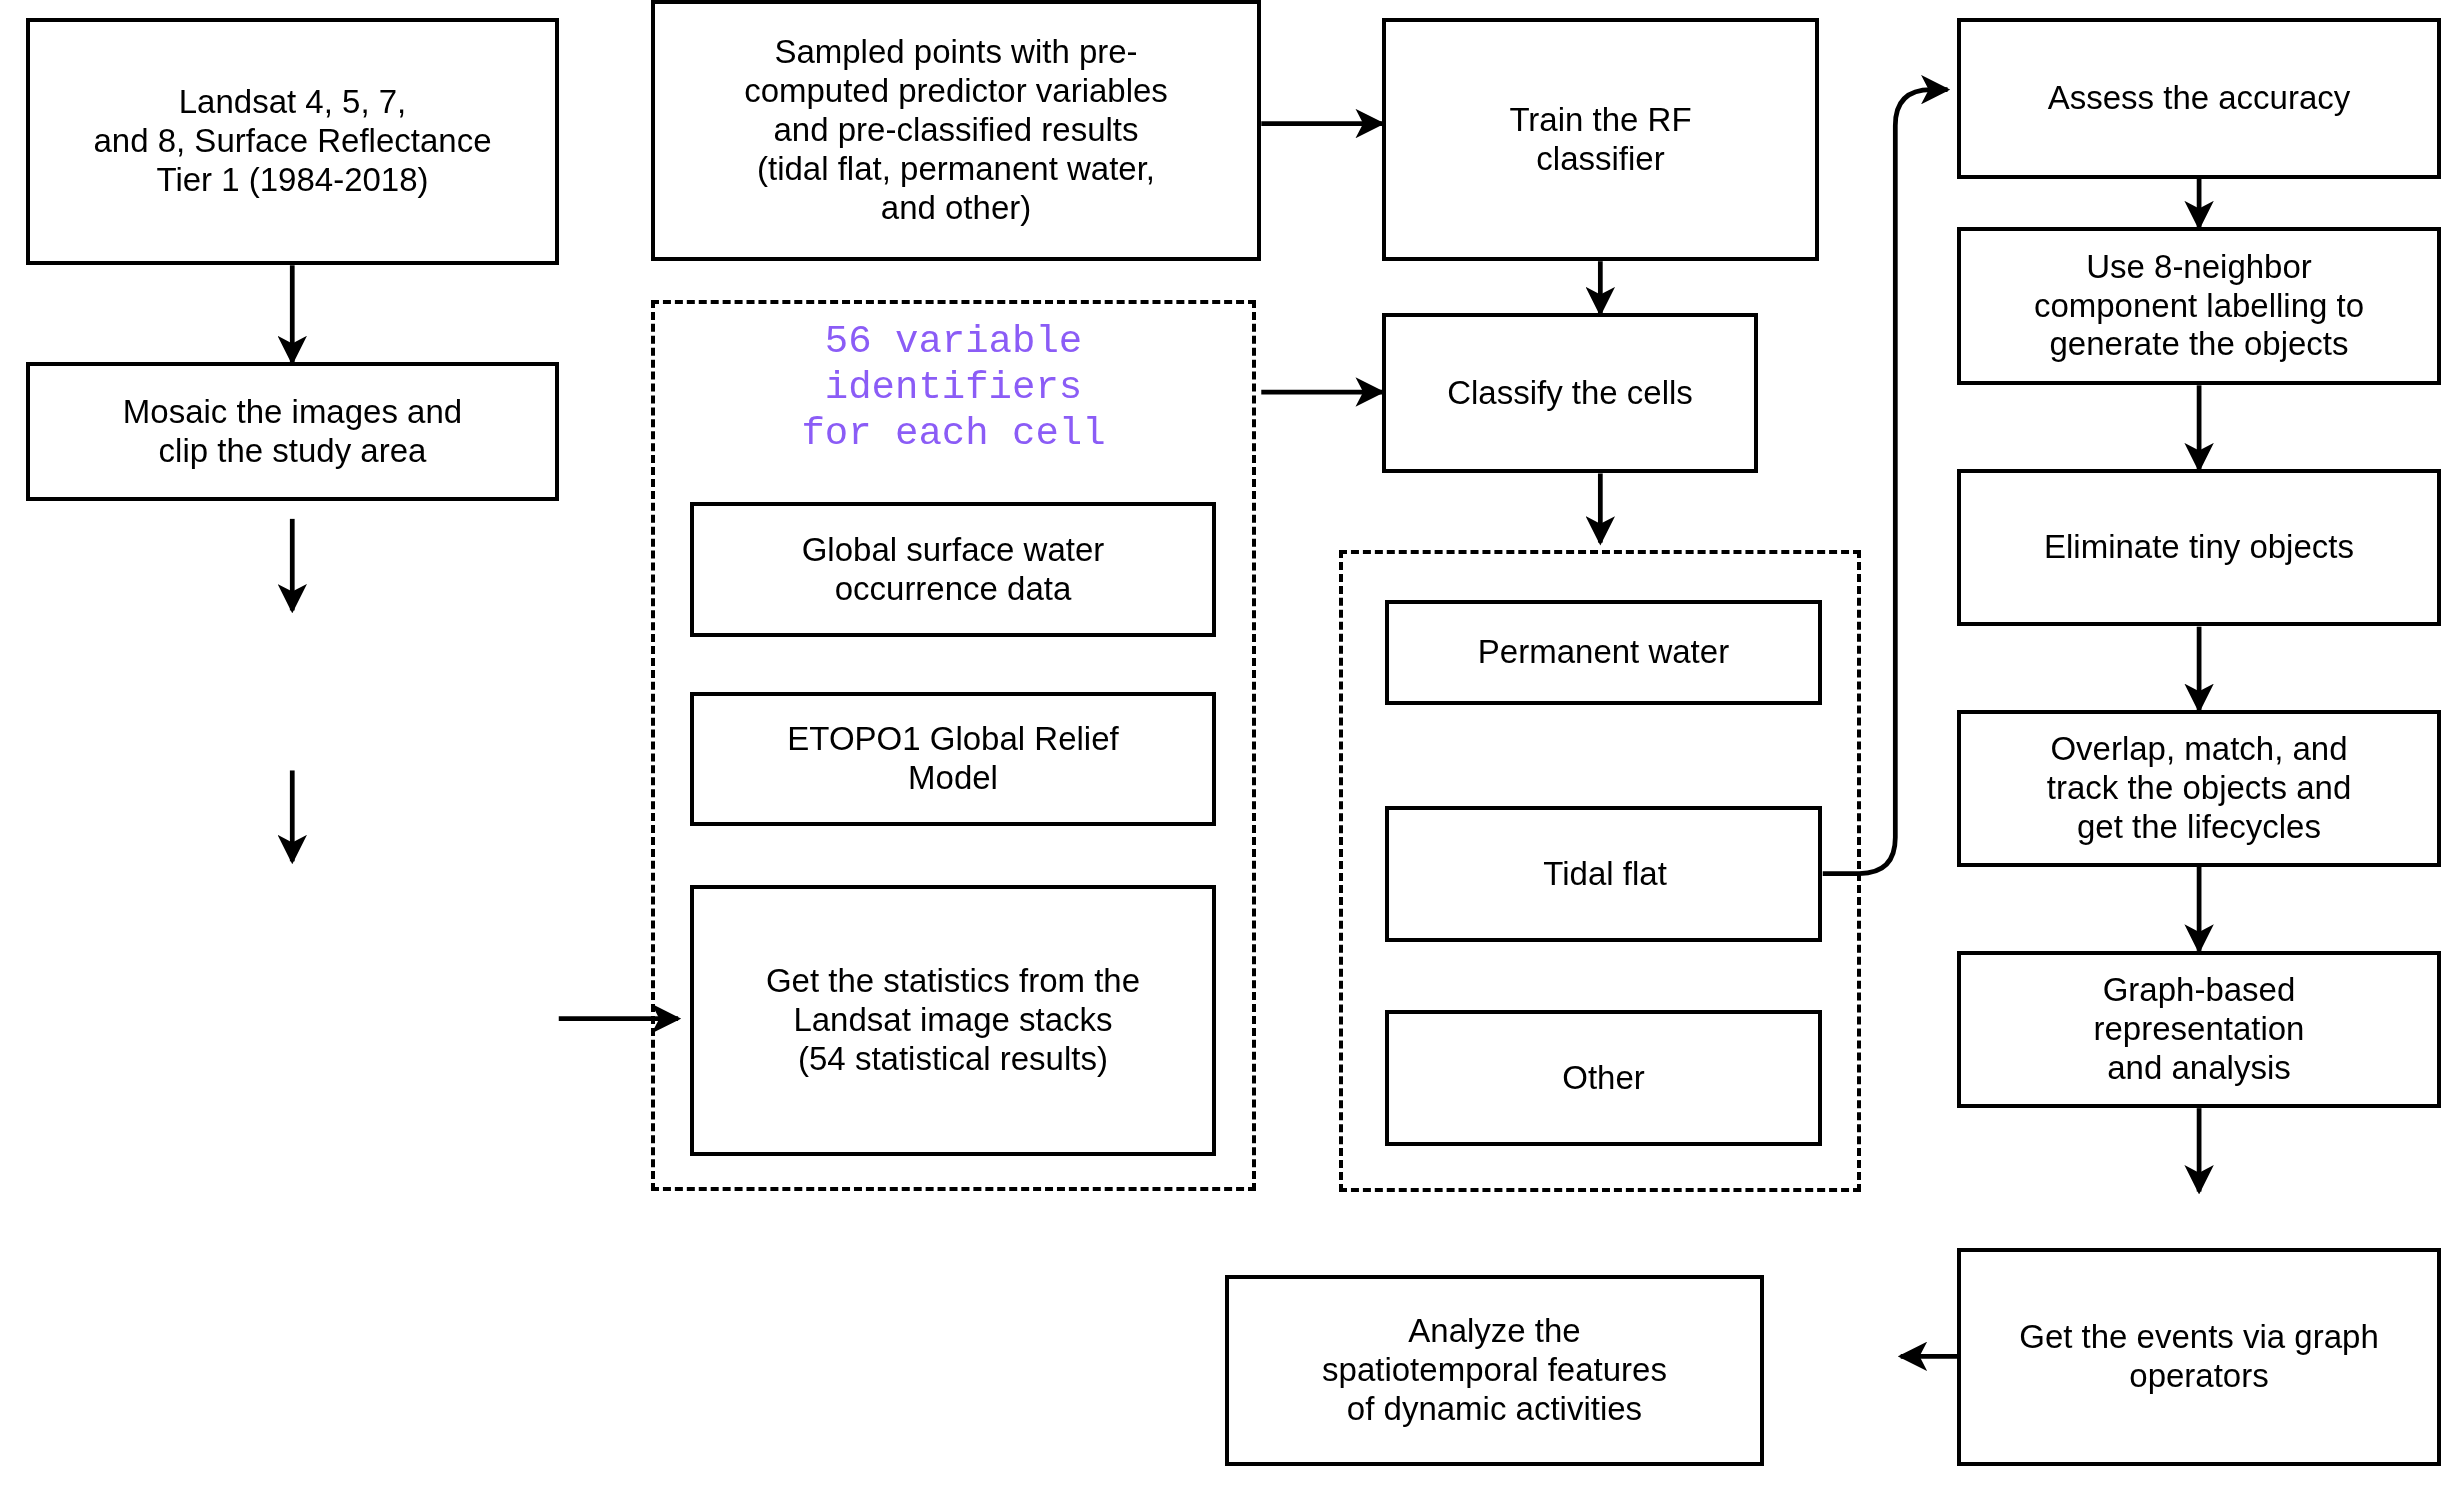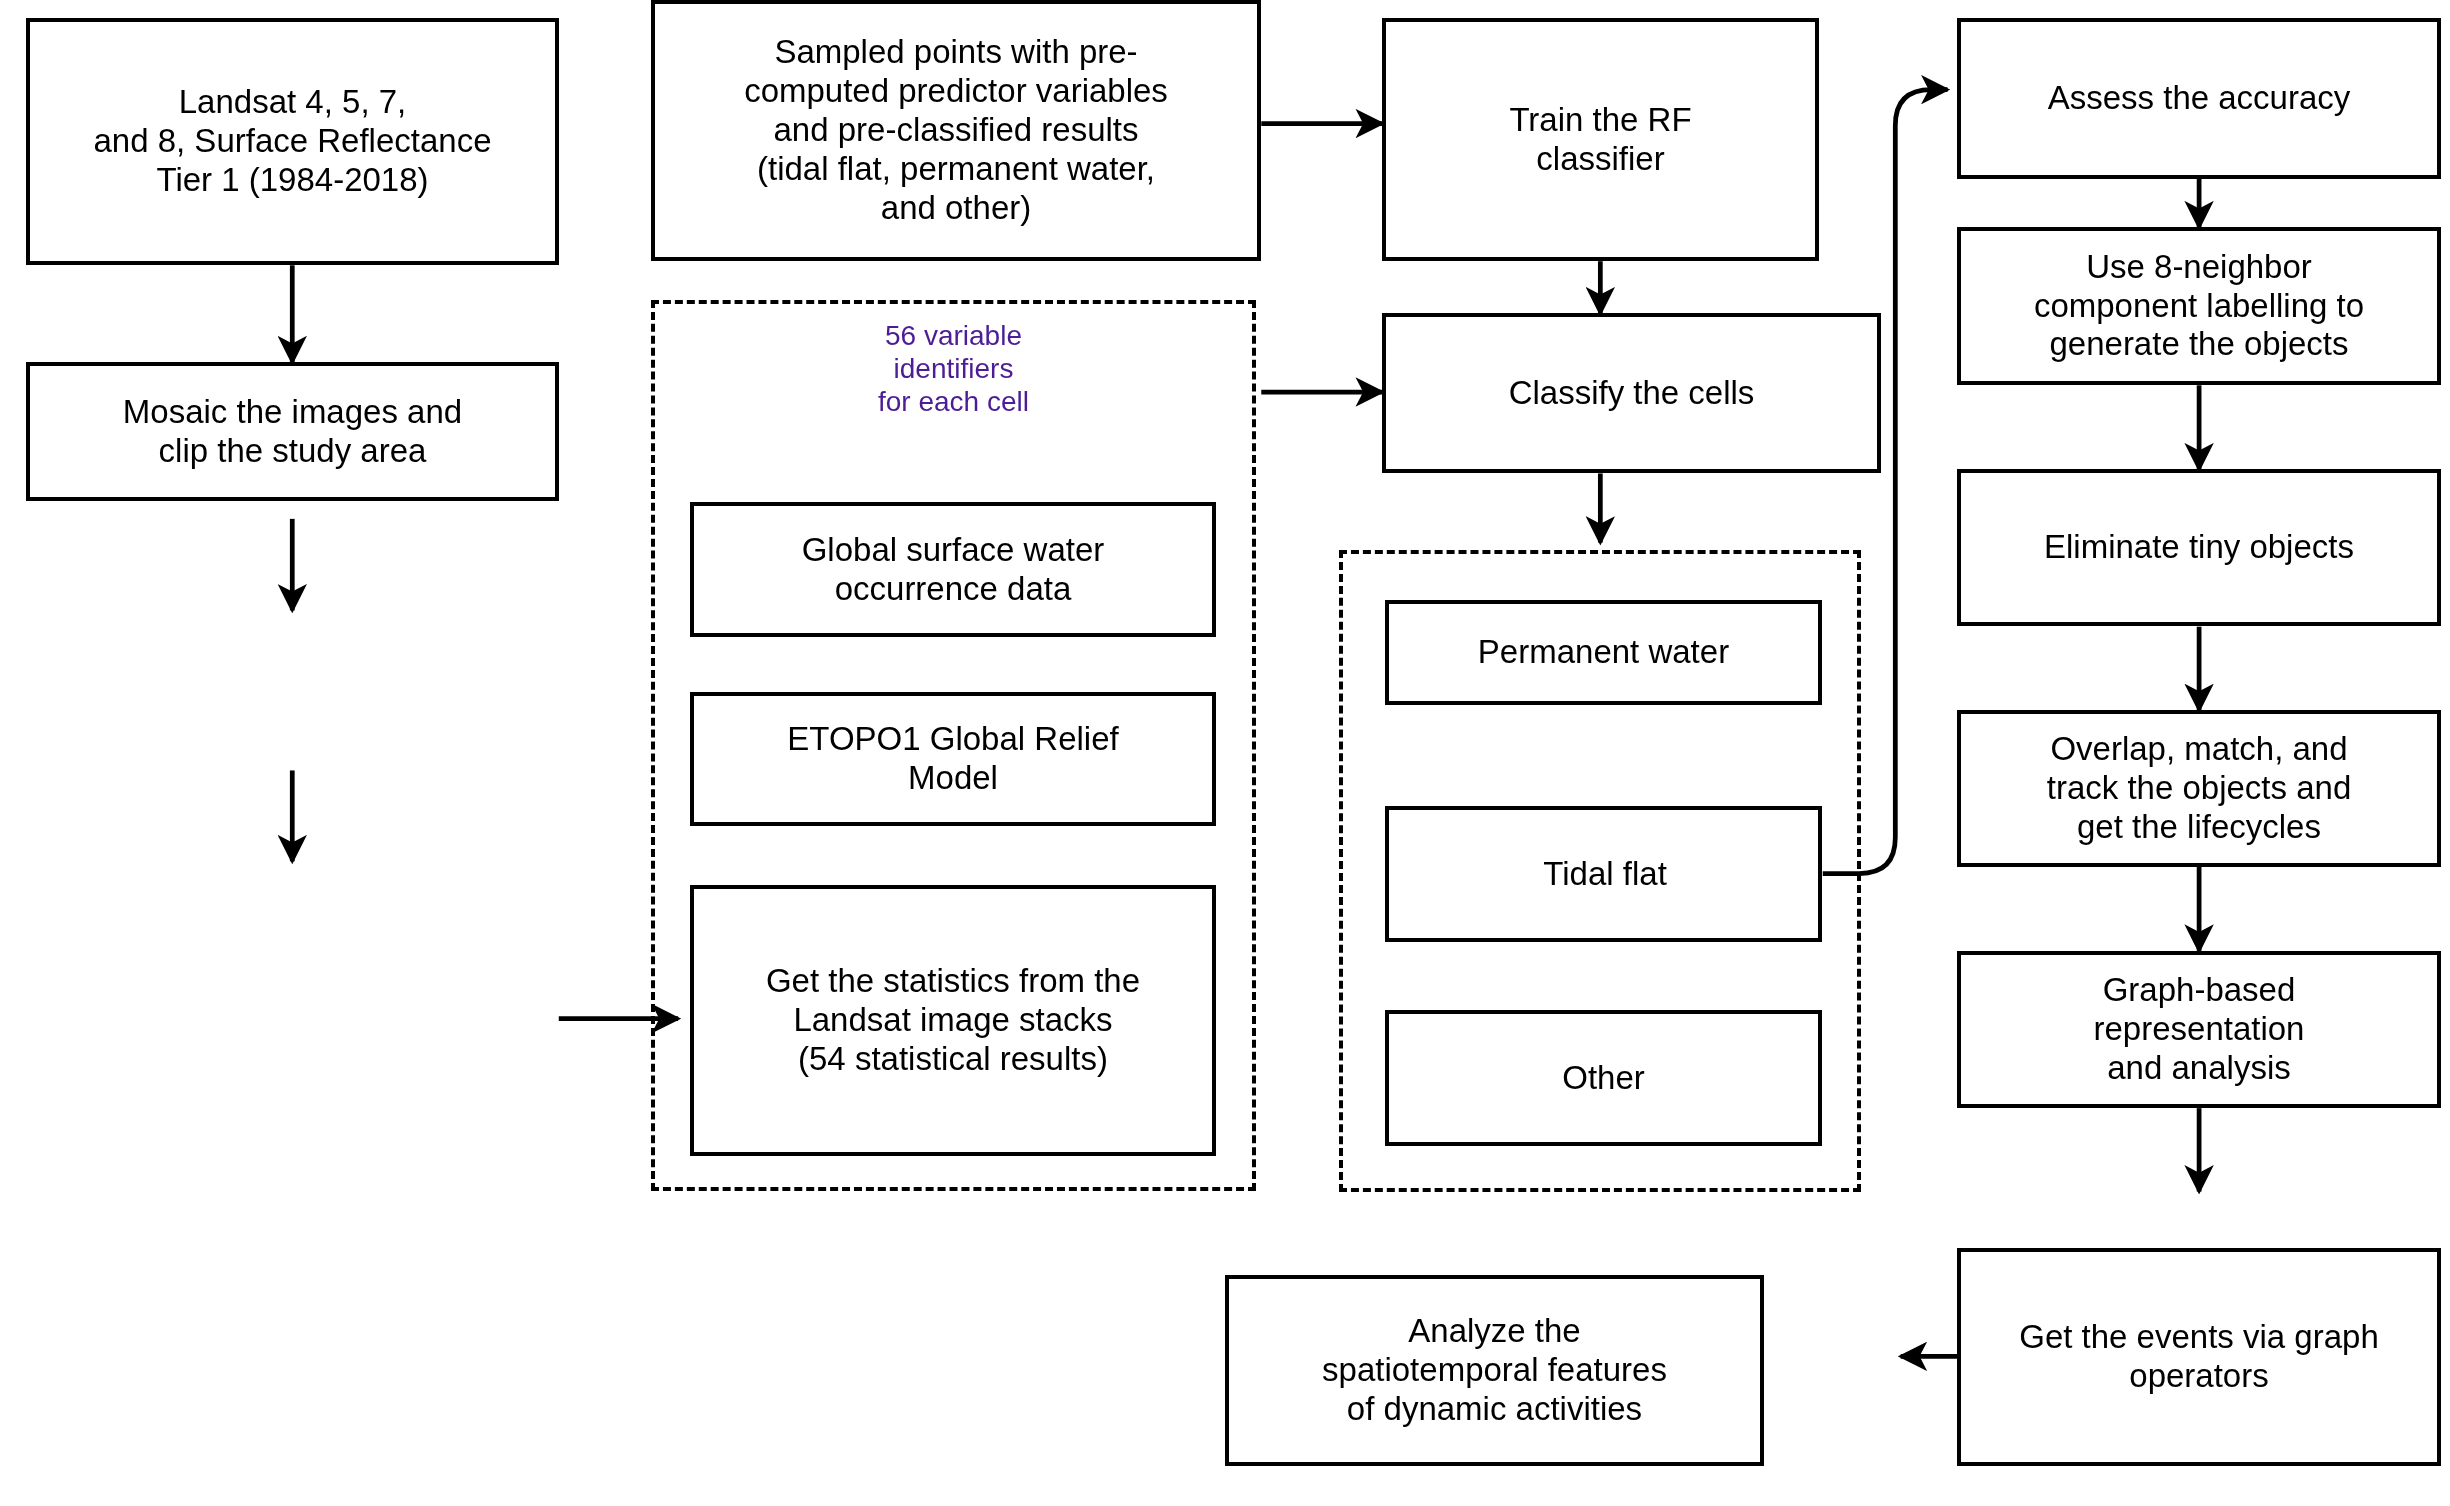--- a/index.html
+++ b/index.html
@@ -33,25 +33,25 @@
   }
   .group {
     position: absolute;
     box-sizing: border-box;
     border: 4.7px dashed #000000;
     background: transparent;
   }
   .group-title {
     position: absolute;
     text-align: center;
-    color: #4c1d95;
-    font-size: 28px;
+    color: #8b5cf6;
+    font-size: 39px;
     line-height: 1.18;
     white-space: pre-line;
-    font-family: Liberation Sans, sans-serif;
+    font-family: Liberation Mono, monospace;
   }
   svg.edges {
     position: absolute;
     left: 0;
     top: 0;
     width: 2450px;
     height: 1507px;
     pointer-events: none;
     overflow: visible;
   }
@@ -120,21 +120,21 @@
   <div class="node" style="left:690px; top:692px; width:526px; height:134px;">ETOPO1 Global Relief
 Model</div>
 
   <div class="node" style="left:690px; top:885px; width:526px; height:271px;">Get the statistics from the
 Landsat image stacks
 (54 statistical results)</div>
 
   <div class="node" style="left:1382px; top:18.3px; width:437px; height:243px;">Train the RF
 classifier</div>
 
-  <div class="node" style="left:1382px; top:313px; width:499px; height:160px;">Classify the cells</div>
+  <div class="node" style="left:1382px; top:313px; width:376px; height:160px;">Classify the cells</div>
 
   <div class="group" style="left:1339px; top:550px; width:522px; height:642px;"></div>
 
   <div class="node" style="left:1385px; top:600px; width:437px; height:105px;">Permanent water</div>
 
   <div class="node" style="left:1385px; top:806px; width:437px; height:136px;padding-left:10px;">Tidal flat</div>
 
   <div class="node" style="left:1385px; top:1010px; width:437px; height:136px;">Other</div>
 
   <div class="node" style="left:1957px; top:18.3px; width:484px; height:161px;">Assess the accuracy</div>

